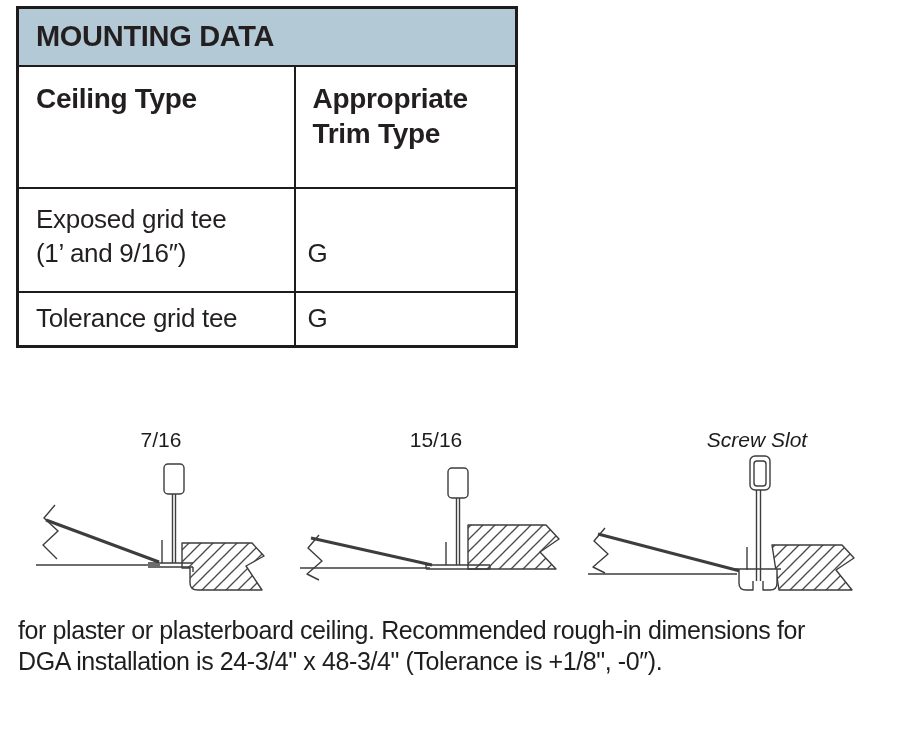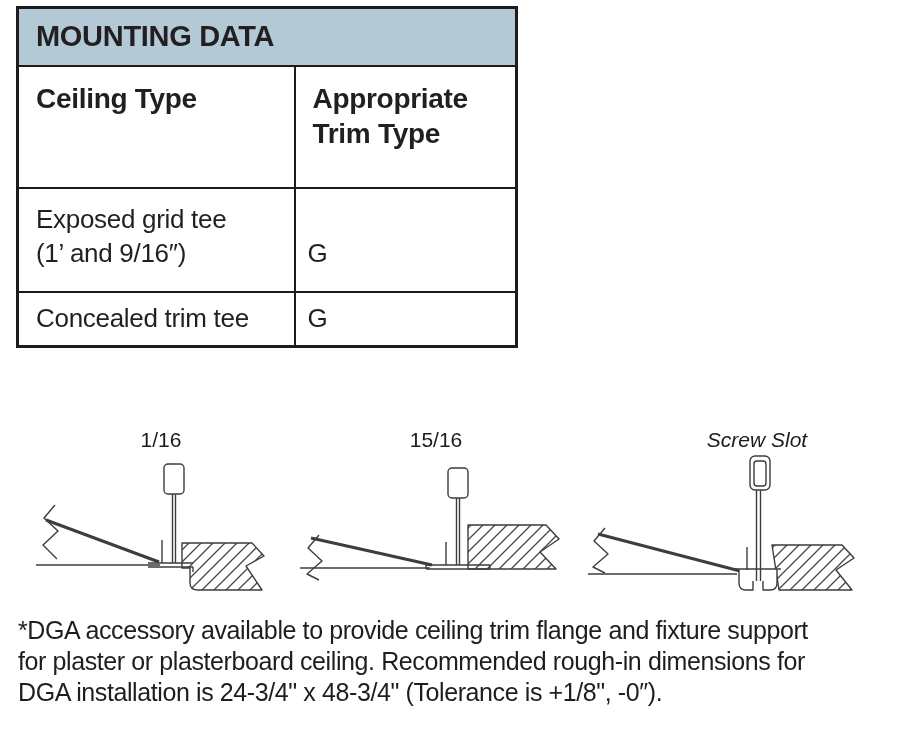--- a/index.html
+++ b/index.html
@@ -70,27 +70,27 @@
   <tr>
     <th class="colhead">Ceiling Type</th>
     <th class="colhead">Appropriate Trim Type</th>
   </tr>
   <tr class="row-exposed">
     <td class="cell pre">Exposed grid tee
 (1’ and 9/16″)</td>
     <td class="cell trim">G</td>
   </tr>
   <tr class="row-concealed">
-    <td class="cell">Concealed trim tee</td>
+    <td class="cell">Tolerance grid tee</td>
     <td class="cell trim">G</td>
   </tr>
 </tbody>
   </table>
 
-<div class="diag-label" id="label-d1">1/16</div>
+<div class="diag-label" id="label-d1">7/16</div>
 <div class="diag-label" id="label-d2">15/16</div>
 <div class="diag-label" id="label-d3">Screw Slot</div>
 
 <svg class="diagrams" width="898" height="205" viewBox="0 410 898 205">
   <defs>
     <pattern id="hatch" patternUnits="userSpaceOnUse" width="12" height="12">
       <path d="M-3,15 L15,-3" stroke="#4a4a4a" stroke-width="1.3" fill="none"></path>
       <path d="M-9,9 L9,-9" stroke="#4a4a4a" stroke-width="1.3" fill="none"></path>
       <path d="M3,21 L21,3" stroke="#4a4a4a" stroke-width="1.3" fill="none"></path>
     </pattern>
@@ -126,16 +126,15 @@
     <rect x="739" y="569" width="38" height="22" fill="#ffffff" stroke="none"></rect>
     <path d="M735,569 H781 M739,569 V583 Q739,590 746,590 H753 V581 M777,569 V583 Q777,590 770,590 H763 V581"></path>
     <path d="M756.5,490 V581 M760.5,490 V581"></path>
     <path d="M747,547 V570"></path>
     <rect x="750" y="456" width="20" height="34" rx="5" fill="#ffffff"></rect>
     <rect x="754" y="461" width="12" height="25" rx="3" fill="#ffffff"></rect>
   </g>
 </svg>
 
 <div class="footnote">
-  <div>*DGA accessory available to provide ceiling trim flange and fixture support</div>
   <div>for plaster or plasterboard ceiling. Recommended rough-in dimensions for</div>
   <div>DGA installation is 24-3/4" x 48-3/4" (Tolerance is +1/8", -0″).</div>
 </div>
 
 </body></html>

